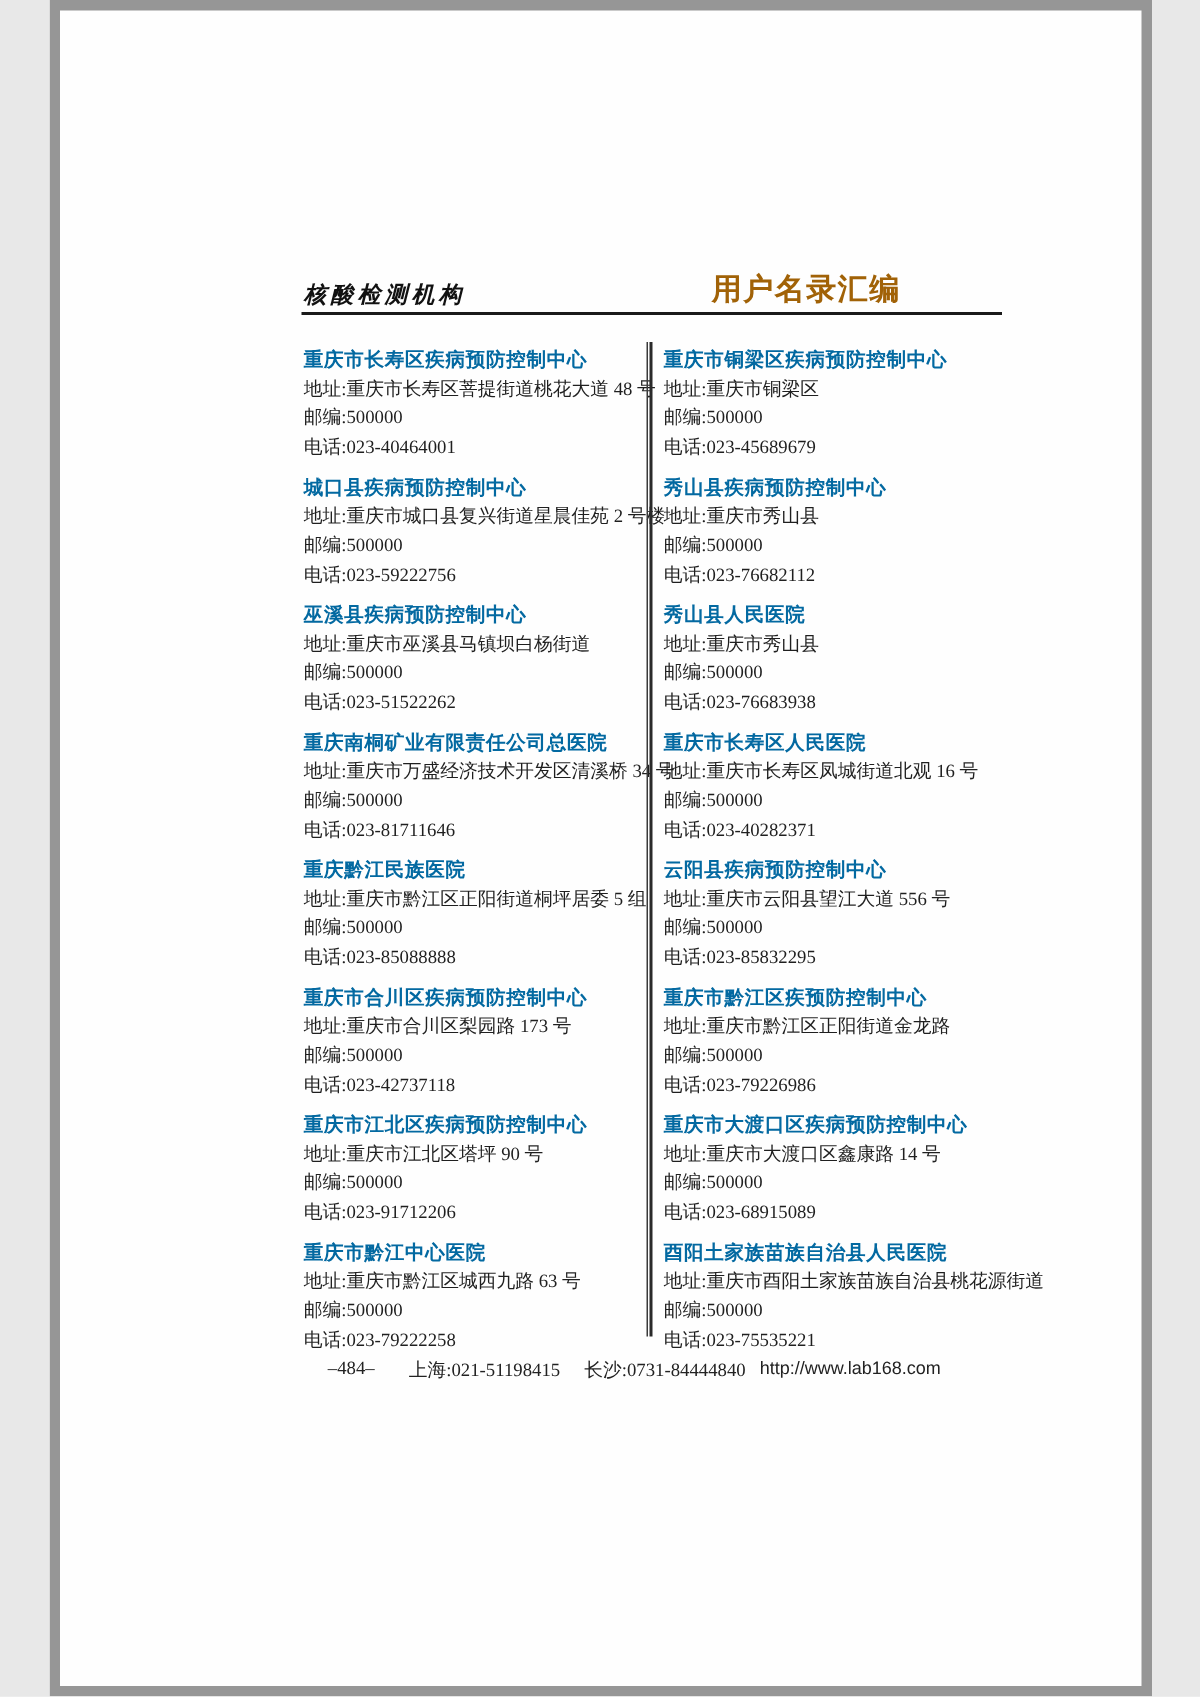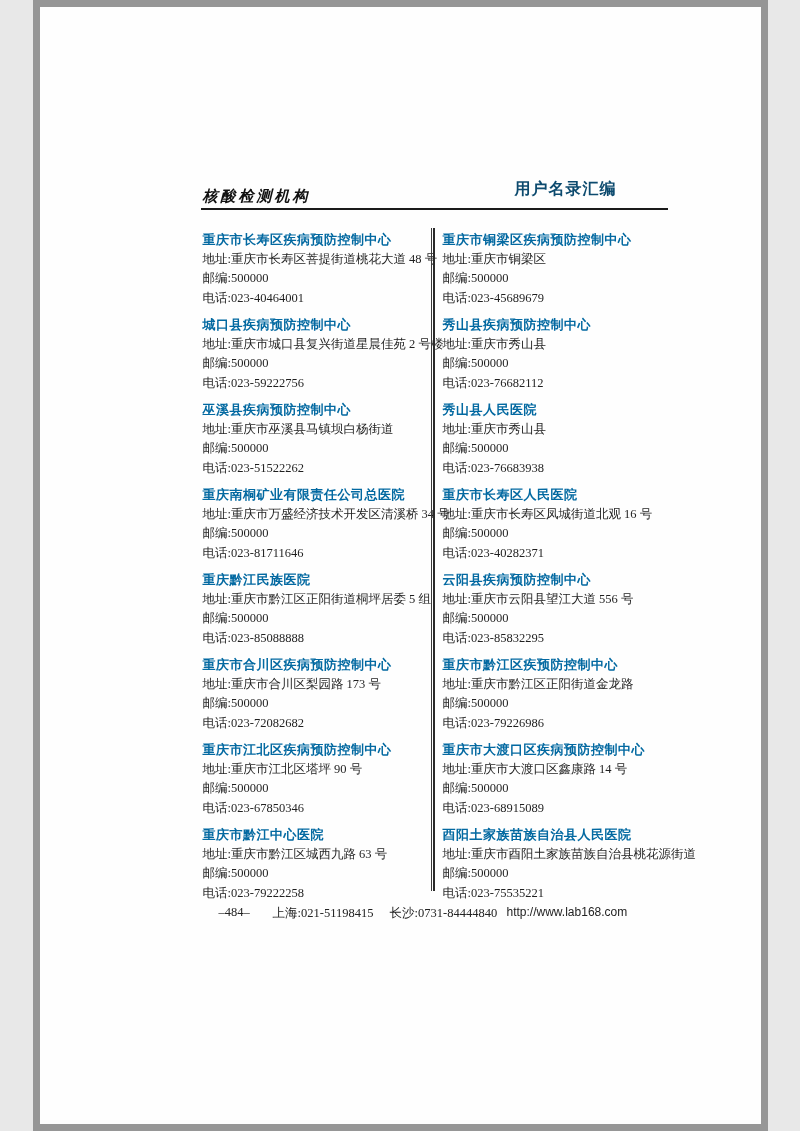--- a/index.html
+++ b/index.html
@@ -10,22 +10,22 @@
   }
   .scan-border {
     position:absolute; inset:0; border:7px solid #969696; pointer-events:none;
   }
   .hdr-left {
     position:absolute; left:170px; top:187px;
     font-size:15px; font-weight:bold; font-style:italic; letter-spacing:3px;
     color:#111;
   }
   .hdr-right {
-    position:absolute; right:151px; top:179px;
-    font-size:16px; font-weight:bold; letter-spacing:1px; color:#0c4a6e;
+    position:absolute; right:167px; top:179px;
+    font-size:20px; font-weight:bold; letter-spacing:1px; color:#a16207;
   }
   .hdr-rule {
     position:absolute; left:168px; top:208px; width:467px; height:2px; background:#1a1a1a;
   }
   .col { position:absolute; top:230px; width:226px; }
   .col-left  { left:170px; }
   .col-right { left:410px; }
   .divider {
     position:absolute; left:398px; top:228px; height:663px; width:4px;
     border-left:1px solid #3a3a3a; border-right:2px solid #2a2a2a;
@@ -86,27 +86,27 @@
     <div class="entry">
       <div class="name">重庆黔江民族医院</div>
       <div class="line">地址:重庆市黔江区正阳街道桐坪居委 5 组</div>
       <div class="line">邮编:500000</div>
       <div class="line">电话:023-85088888</div>
     </div>
     <div class="entry">
       <div class="name">重庆市合川区疾病预防控制中心</div>
       <div class="line">地址:重庆市合川区梨园路 173 号</div>
       <div class="line">邮编:500000</div>
-      <div class="line">电话:023-72082682</div>
+      <div class="line">电话:023-42737118</div>
     </div>
     <div class="entry">
       <div class="name">重庆市江北区疾病预防控制中心</div>
       <div class="line">地址:重庆市江北区塔坪 90 号</div>
       <div class="line">邮编:500000</div>
-      <div class="line">电话:023-67850346</div>
+      <div class="line">电话:023-91712206</div>
     </div>
     <div class="entry">
       <div class="name">重庆市黔江中心医院</div>
       <div class="line">地址:重庆市黔江区城西九路 63 号</div>
       <div class="line">邮编:500000</div>
       <div class="line">电话:023-79222258</div>
     </div>
   </div>
 
   <div class="divider"></div>

